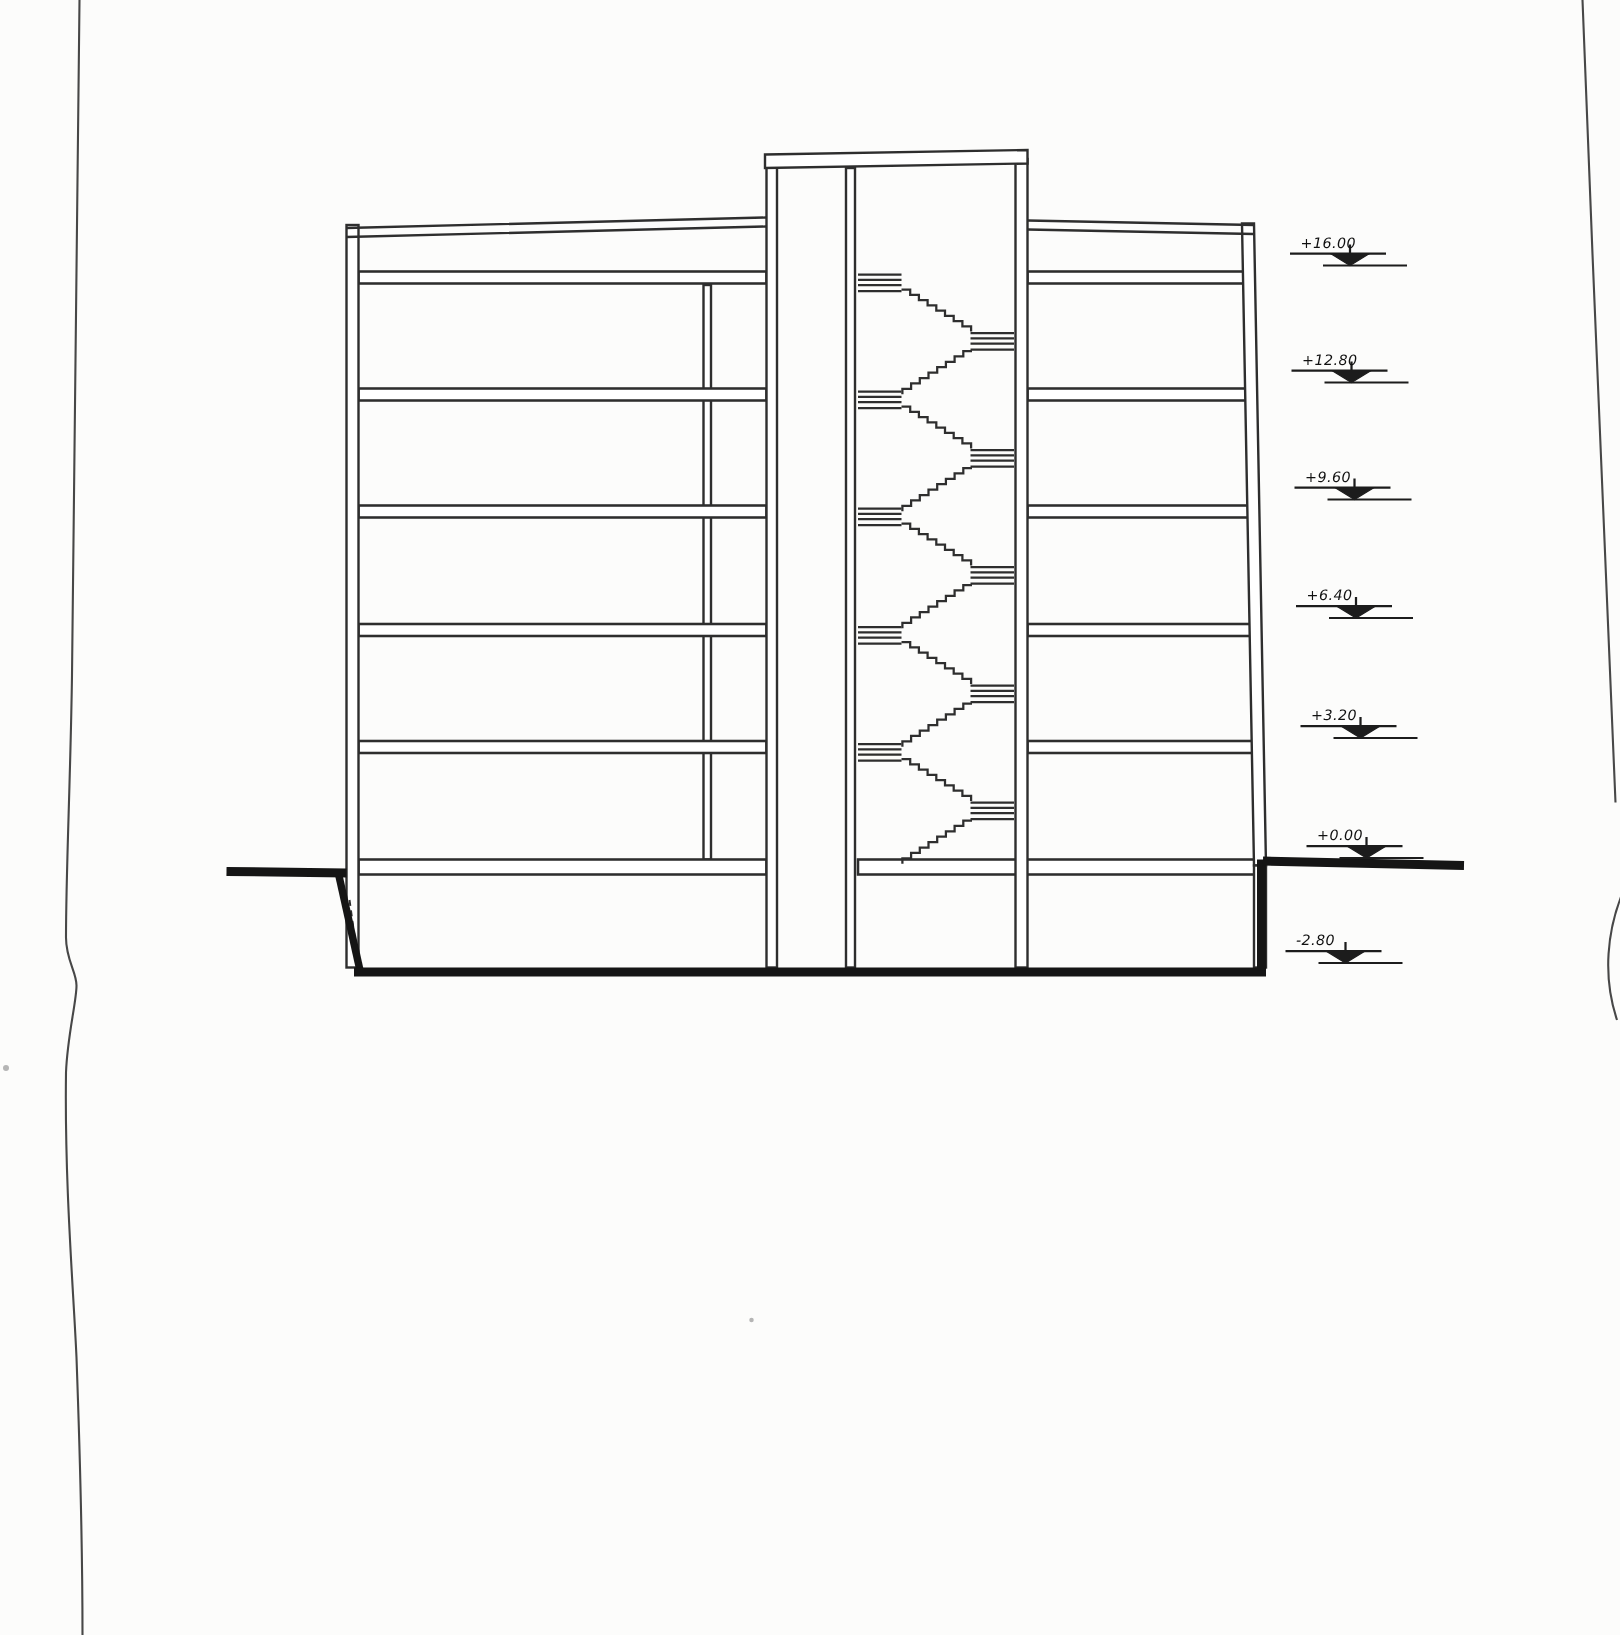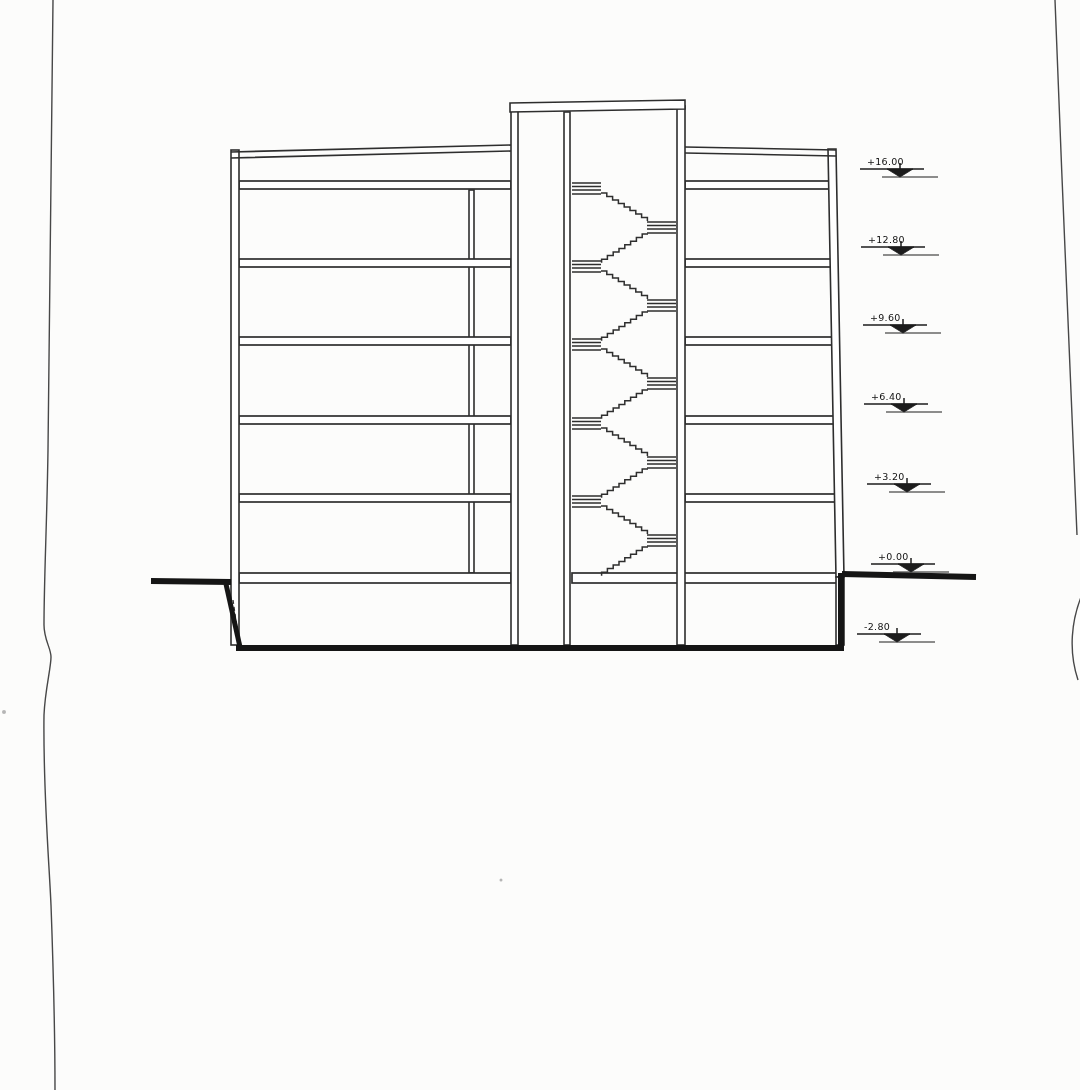--- a/index.html
+++ b/index.html
@@ -7,20 +7,21 @@
     --ink:#2e2e2e;
     --ink-dark:#151515;
   }
   html,body{margin:0;padding:0;background:#fff;}
   .page{
     position:relative;
     width:1080px;height:1090px;
     background:var(--paper);
     overflow:hidden;
     font-family:"DejaVu Sans", sans-serif;
+    font-style:italic;
   }
   svg{display:block;}
   .thin{stroke:var(--ink);stroke-width:1.6;fill:none;}
   .slab{stroke:var(--ink);stroke-width:1.7;fill:#fff;}
   .wall{stroke:var(--ink);stroke-width:1.6;fill:#fff;}
   .stair{stroke:var(--ink);stroke-width:1.5;fill:none;}
   .thick{stroke:var(--ink-dark);stroke-width:6;fill:none;stroke-linecap:butt;}
   .thick-slim{stroke:var(--ink-dark);stroke-width:5;fill:none;stroke-linecap:butt;}
   .crease{stroke:#474747;stroke-width:1.4;fill:none;}
   .mline{stroke:#1c1c1c;stroke-width:1.5;fill:none;}

